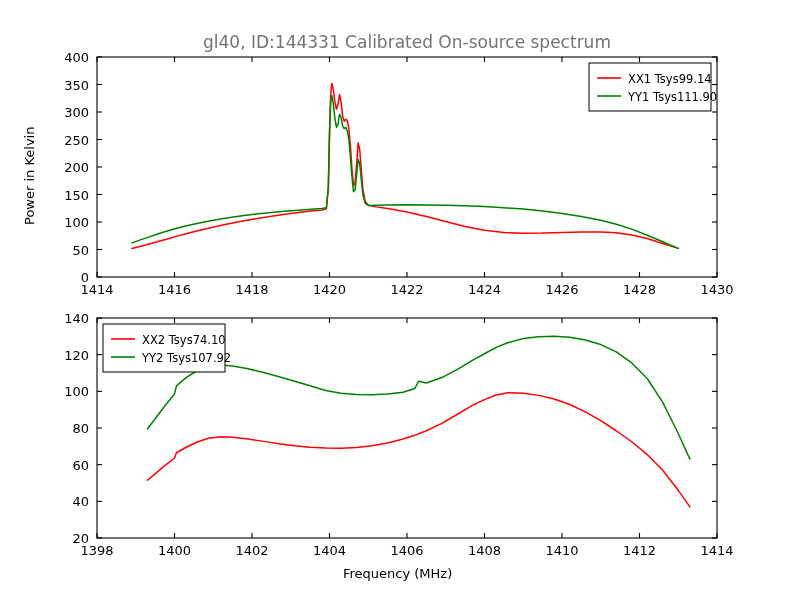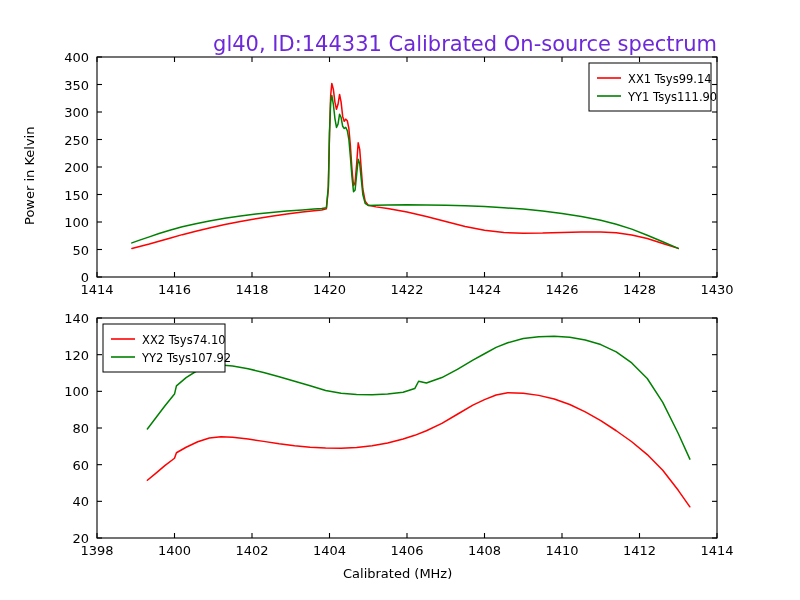--- a/index.html
+++ b/index.html
@@ -10,23 +10,23 @@
   #figure {
     position: relative;
     width: 800px;
     height: 600px;
     background: #ffffff;
     font-family: "DejaVu Sans", sans-serif;
     overflow: hidden;
   }
   .axes-title {
     position: absolute;
-    text-align: right;
-    font-size: 21px;
-    color: #6d28d9;
+    text-align: center;
+    font-size: 17px;
+    color: #737373;
     white-space: nowrap;
   }
   .axis-label {
     position: absolute;
     font-size: 13px;
     color: #000000;
     white-space: nowrap;
   }
   .ylabel-rot {
     transform-origin: 0 0;
@@ -46,21 +46,21 @@
 </style>
 </head>
 <body>
 
 <div id="figure">
 
   <div class="axes-title" style="left:97px; top:32px; width:620px;">gl40, ID:144331 Calibrated On-source spectrum</div>
 
   <div class="axis-label ylabel-rot" style="left:22px; top:225px;">Power in Kelvin</div>
 
-  <div class="axis-label" style="left:343px; top:566px;">Calibrated (MHz)</div>
+  <div class="axis-label" style="left:343px; top:566px;">Frequency (MHz)</div>
 
   <svg id="plot-surface" width="800" height="600" style="position:absolute; left:0; top:0;">
       <g>
         <rect x="97" y="57" width="620" height="220" fill="#ffffff" stroke="#000000" stroke-width="1.1"></rect>
         <line x1="97" y1="277" x2="97" y2="272" stroke="#000000" stroke-width="1.1"></line>
         <line x1="97" y1="57" x2="97" y2="62" stroke="#000000" stroke-width="1.1"></line>
         <text x="97" y="294" text-anchor="middle" class="tick-text">1414</text>
         <line x1="174.5" y1="277" x2="174.5" y2="272" stroke="#000000" stroke-width="1.1"></line>
         <line x1="174.5" y1="57" x2="174.5" y2="62" stroke="#000000" stroke-width="1.1"></line>
         <text x="174.5" y="294" text-anchor="middle" class="tick-text">1416</text>

